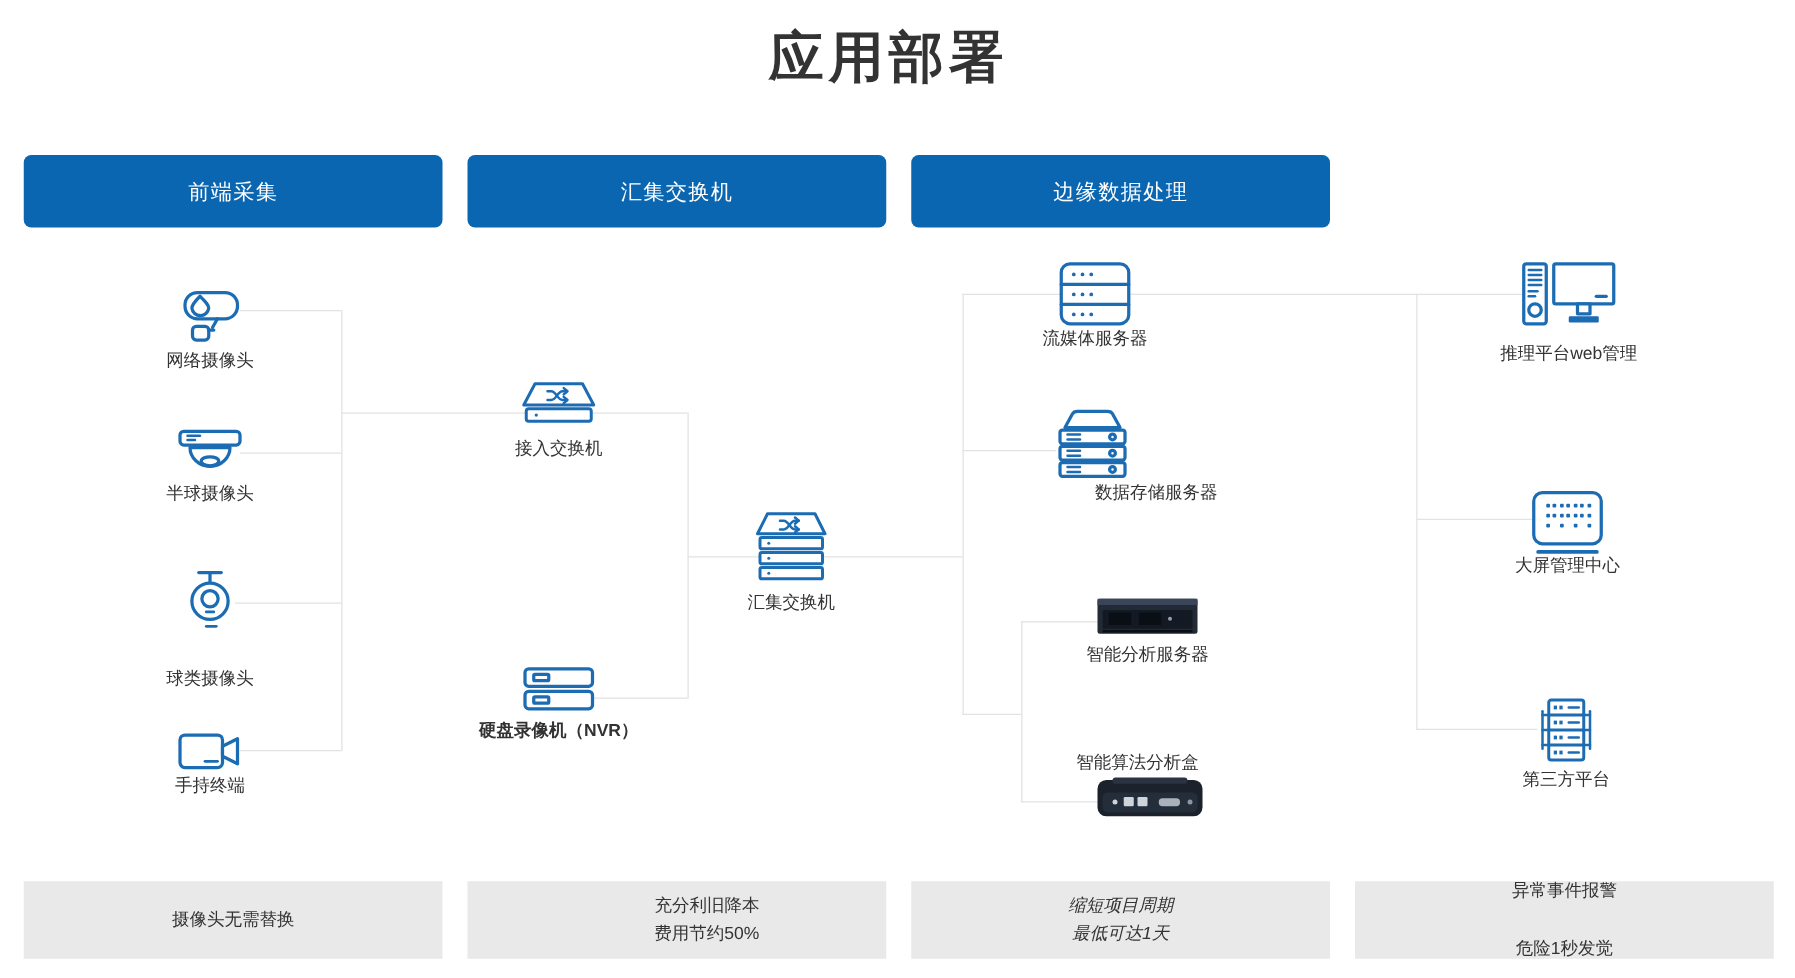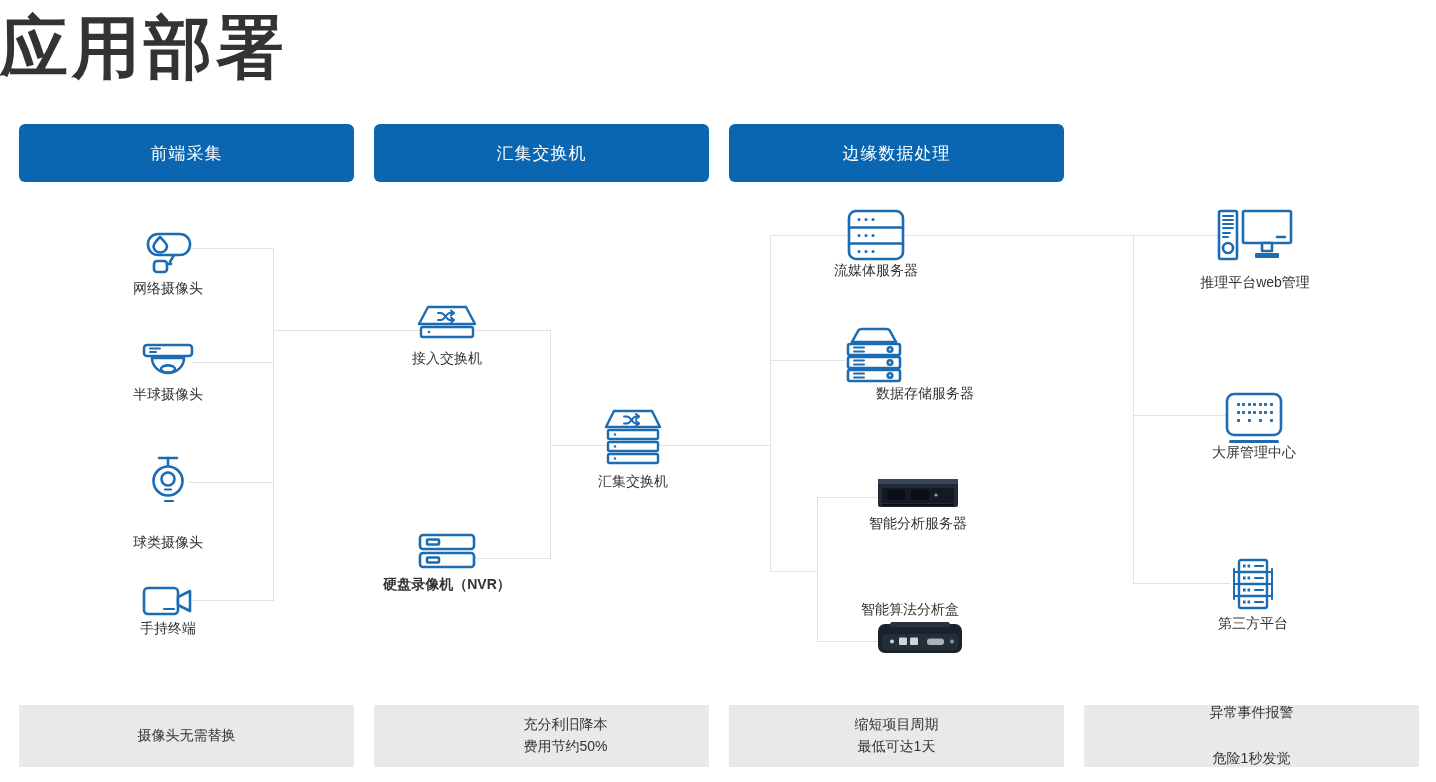--- a/index.html
+++ b/index.html
@@ -2,22 +2,22 @@
 <html><head>
 <meta charset="utf-8">
 <style>
   * { margin:0; padding:0; box-sizing:border-box; }
   html,body { background:#fff; }
   body { font-family:"Liberation Sans","DejaVu Sans",sans-serif; }
   .canvas { position:relative; width:1436px; height:782px; background:#fff; overflow:hidden; }
 
   .page-title {
     position:absolute; left:0; top:14px; width:1422px; height:66px;
-    line-height:66px; text-align:left;
-    font-size:68px; font-weight:700; color:#333;
+    line-height:66px; text-align:center;
+    font-size:44px; font-weight:700; color:#333;
     letter-spacing:4px;
   }
 
   .col-header {
     position:absolute; top:124px; width:335px; height:58px;
     background:#0a66b0; border-radius:6px;
     color:#fff; font-size:17px; letter-spacing:1px;
     display:flex; align-items:center; justify-content:center;
   }
   .benefit {
@@ -295,21 +295,21 @@
   <div class="node-label" style="left:1153px;top:615px;">第三方平台</div>
 
   <div class="benefit" style="left:19px;">
     <div class="benefit-line">摄像头无需替换</div>
     <div class="benefit-line"></div>
   </div>
   <div class="benefit" style="left:374px;padding-left:48px;">
     <div class="benefit-line">充分利旧降本</div>
     <div class="benefit-line">费用节约50%</div>
   </div>
-  <div class="benefit" style="left:729px;">
+  <div class="benefit" style="left:729px;font-style:italic;">
     <div class="benefit-line">缩短项目周期</div>
     <div class="benefit-line">最低可达1天</div>
   </div>
   <div class="benefit" style="left:1084px;gap:24px;">
     <div class="benefit-line">异常事件报警</div>
     <div class="benefit-line">危险1秒发觉</div>
   </div>
 
 </div>
 

